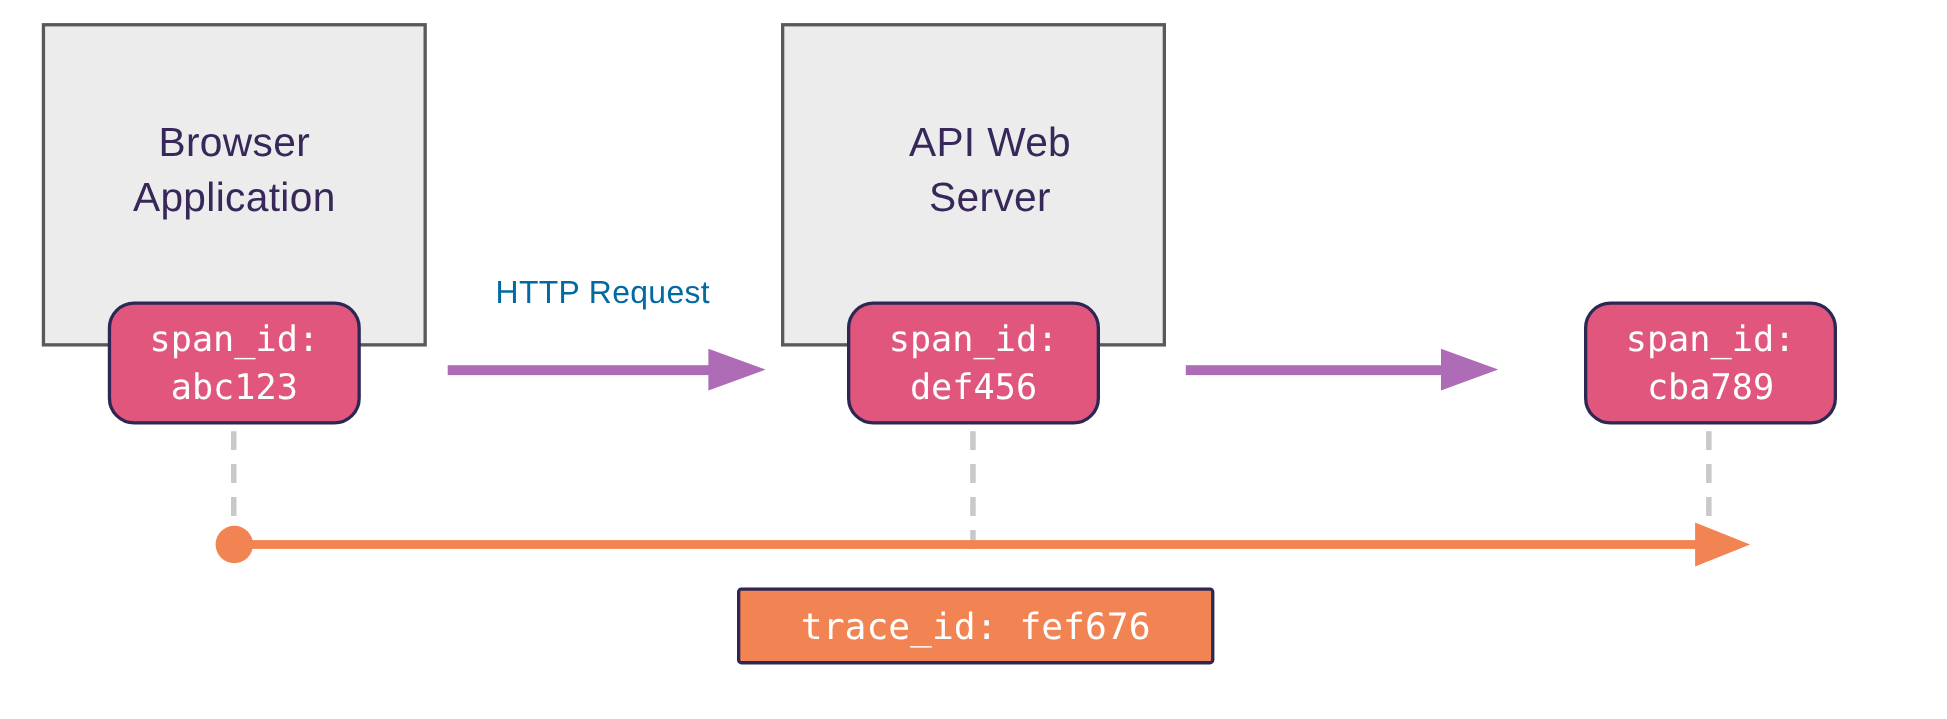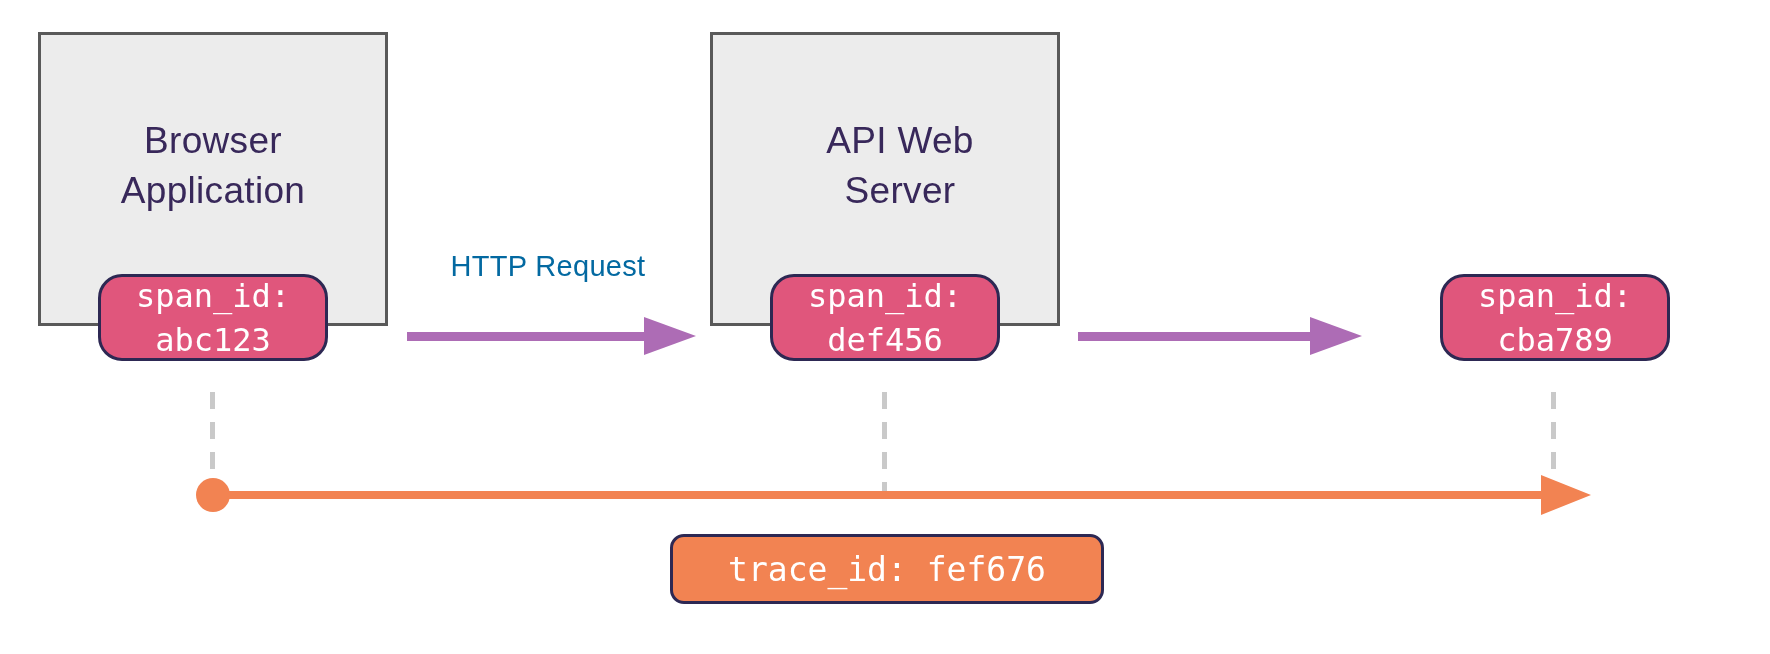--- a/index.html
+++ b/index.html
@@ -4,36 +4,36 @@
 <style>
   html,body{margin:0;padding:0;background:#ffffff;}
   .canvas{
     position:relative;
     width:1770px;height:654px;
     background:#ffffff;
     font-family:"Liberation Sans", sans-serif;
     overflow:hidden;
   }
   .node{
-    position:absolute;top:32px;width:350px;height:294px;
+    position:absolute;top:21px;width:350px;height:294px;
     box-sizing:border-box;
     background:#ececec;
     border:3px solid #595959;
     display:flex;align-items:center;justify-content:center;
     padding-bottom:26px;
   }
   .node-label{
     white-space:pre-line;
     text-align:center;
     color:#38285a;
     font-size:37px;line-height:50px;
     letter-spacing:0.3px;
   }
   .span-badge{
-    position:absolute;top:274px;width:230px;height:87px;
+    position:absolute;top:274px;width:230px;height:112px;
     box-sizing:border-box;
     background:#e0567c;
     border:3px solid #2d2853;
     border-radius:24px;
     display:flex;align-items:center;justify-content:center;
     white-space:pre-line;text-align:center;
     color:#ffffff;
     font-family:"DejaVu Sans Mono", monospace;
     font-size:32px;line-height:44px;
     z-index:5;
@@ -71,21 +71,21 @@
     border-top:20px solid transparent;
     border-bottom:20px solid transparent;
     border-left:50px solid #f28352;
     z-index:2;
   }
   .trace-badge{
     position:absolute;left:670px;top:534px;width:434px;height:70px;
     box-sizing:border-box;
     background:#f28352;
     border:3px solid #2d2853;
-    border-radius:14px;
+    border-radius:4px;
     display:flex;align-items:center;justify-content:center;
     color:#ffffff;
     font-family:"DejaVu Sans Mono", monospace;
     font-size:33px;
     z-index:5;
   }
 </style>
 </head>
 <body>
 

